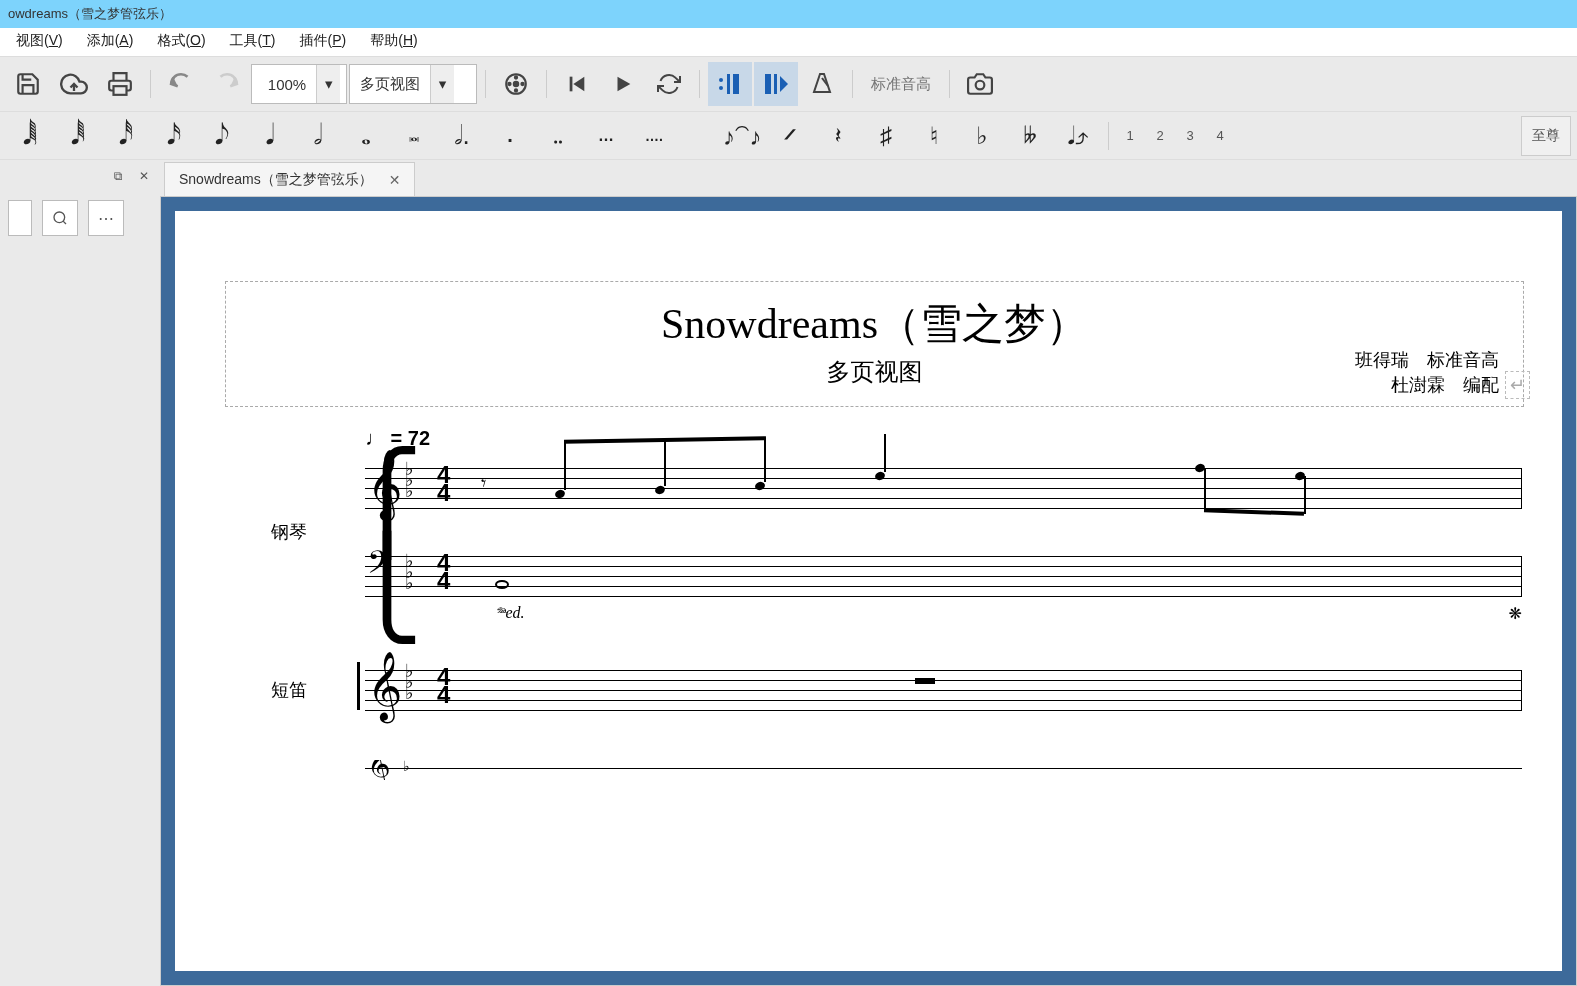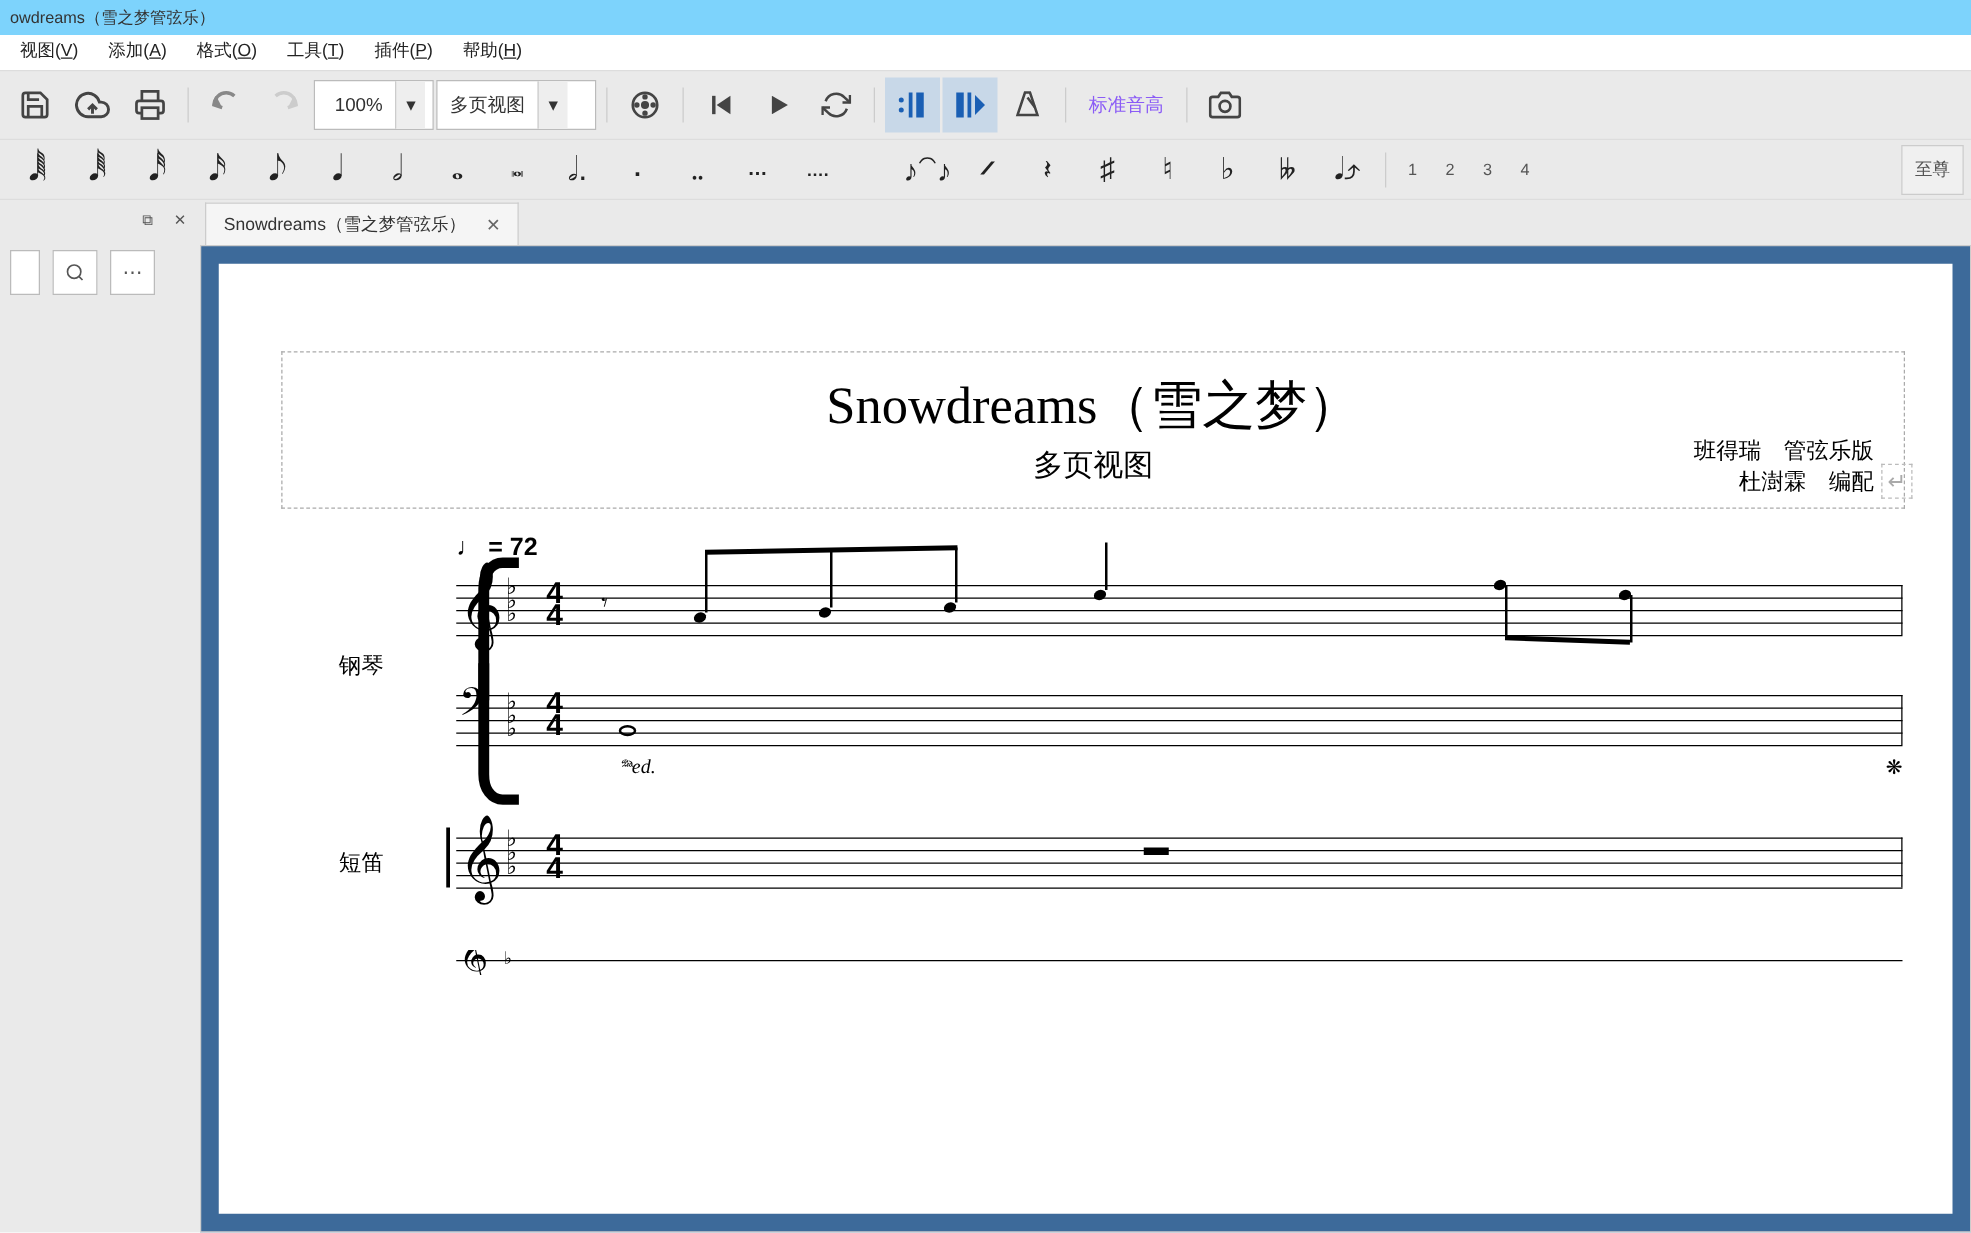--- a/index.html
+++ b/index.html
@@ -50,21 +50,21 @@
 .keysig { position:absolute; left:80px; top:0; font-size:18px; line-height:0.6;}
 .timesig { position:absolute; left:112px; top:2px; font-family:"Times New Roman",serif; font-size:24px; font-weight:bold; line-height:0.75;}
 .notes-area { position:absolute; left:150px; right:20px; top:0; bottom:0;}
 .note-head { position:absolute; width:10px; height:8px; background:#000; border-radius:50%; transform:rotate(-20deg);}
 .stem { position:absolute; width:1.5px; background:#000;}
 .beam { position:absolute; height:4px; background:#000;}
 .whole-note { position:absolute; width:14px; height:9px; border:2px solid #000; border-radius:50%;}
 .ped { font-family:"Times New Roman",serif; font-style:italic; font-size:16px; position:absolute;}
 .rest { position:absolute; font-family:serif;}
 svg { display:block; }
-.txt-label { font-size:15px; color:#8b5cf6; padding:0 10px;}
+.txt-label { font-size:15px; color:#737373; padding:0 10px;}
 .right-btn { height:40px; background:#f0f0f0; border:1px solid #ccc; padding:0 10px; font-size:14px; color:#555; display:flex; align-items:center; margin-left:auto;}
 .barline { position:absolute; width:1.5px; background:#000; top:4px; height:40px;}
 </style>
 </head>
 <body>
 
 <div class="title-bar">
   <span>owdreams（雪之梦管弦乐）</span>
 </div>
 
@@ -242,21 +242,21 @@
       </div>
     </div>
 
     <div class="score-scroll">
       <div class="page">
 
         <div class="title-box">
           <div class="score-title">Snowdreams（雪之梦）</div>
           <div class="score-subtitle">多页视图</div>
           <div class="credits">
-            <div>班得瑞　管弦乐版</div>
+            <div>班得瑞　标准音高</div>
             <div>杜澍霖　编配</div>
           </div>
         </div>
         <div class="newline-icon">↵</div>
 
         <div class="tempo">
           <span>♩</span><span> = 72</span>
         </div>
 
         <div class="system">

